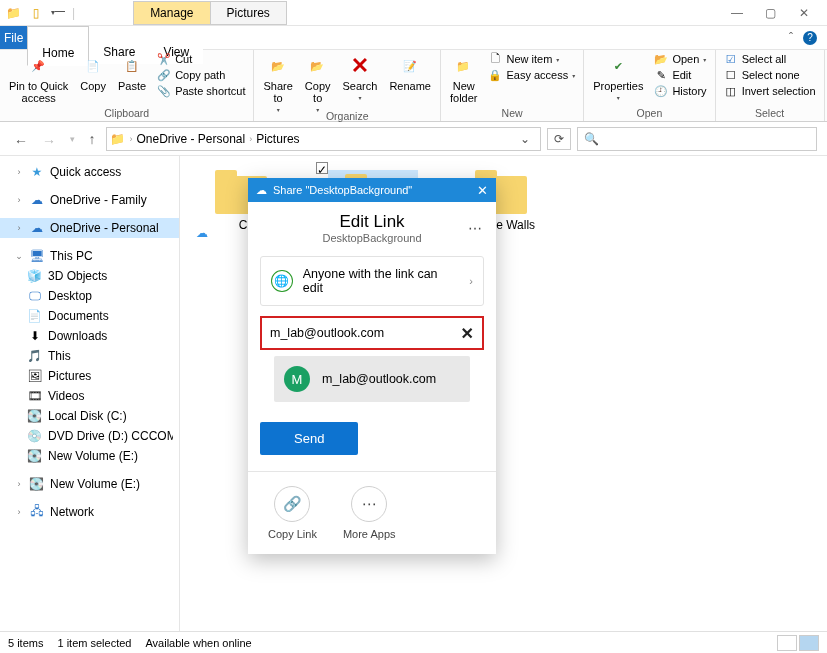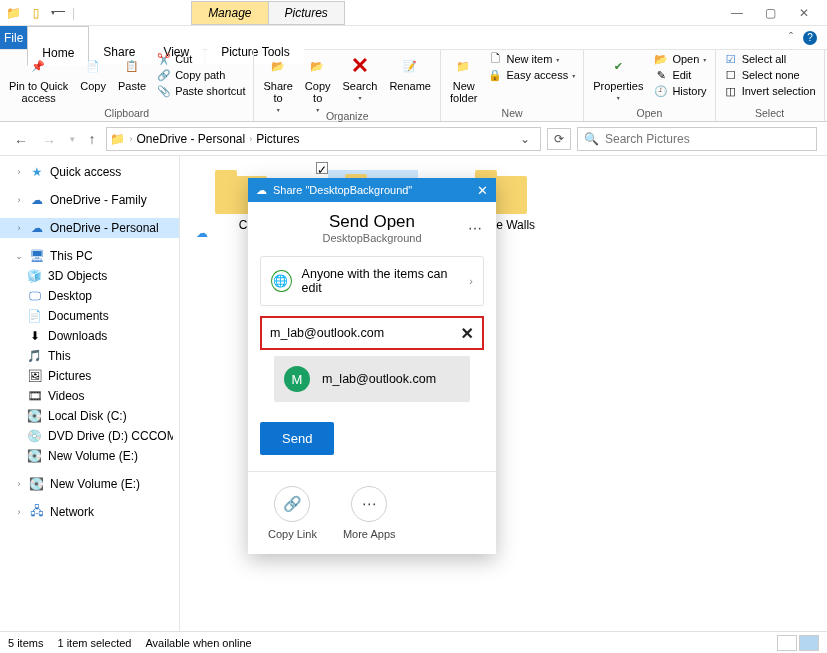--- a/index.html
+++ b/index.html
@@ -2,21 +2,21 @@
 <html><head>
 <meta charset="utf-8">
 <style>
 * { box-sizing: border-box; margin: 0; padding: 0; font-family: 'Segoe UI', Tahoma, sans-serif; }
 body { width: 827px; height: 653px; background: #fff; position: relative; font-size: 12px; color: #000; overflow: hidden; }
 
 
 .titlebar { height: 26px; display: flex; align-items: center; background: #fff; border-bottom: 1px solid #e5e5e5; }
 .titlebar .qat { display: flex; align-items: center; padding: 0 6px; gap: 6px; }
 .qat-icon { width: 16px; height: 16px; display: flex; align-items: center; justify-content: center; }
-.titlebar .tabs-area { display: flex; margin-left: 110px; font-style: italic; }
+.titlebar .tabs-area { display: flex; margin-left: 52px; }
 .title-tab { padding: 4px 16px; font-size: 12px; border: 1px solid #ccc; background: #fdf3c4; }
 .title-tab.manage { background: #fee599; }
 .title-tab.pictures { background: #f5f5f5; border-left: none; }
 .titlebar .window-controls { margin-left: auto; display: flex; gap: 20px; padding: 0 14px; }
 .win-ctrl { width: 14px; height: 14px; color: #666; cursor: pointer; }
 
 
 .ribbon-tabs { height: 24px; display: flex; align-items: stretch; background: #fff; border-bottom: 1px solid #e5e5e5; }
 .file-tab { background: #1e73c8; color: #fff; padding: 5px 4px; font-size: 12px; }
 .rtab { padding: 19px 14px; font-size: 12px; background: #fff; }
@@ -77,21 +77,21 @@
 .dlg-head .sub { font-size: 11px; color: #666; }
 .dlg-more { position: absolute; right: 12px; top: 18px; font-size: 14px; color: #444; letter-spacing: 2px; }
 .perm-row { margin: 4px 12px 10px; border: 1px solid #e2e2e2; border-radius: 3px; padding: 10px; display: flex; align-items: center; gap: 10px; font-size: 12.5px; cursor: pointer; }
 .perm-circle { width: 22px; height: 22px; border: 1.5px solid #2a9a2a; border-radius: 50%; display: flex; align-items: center; justify-content: center; color: #2a9a2a; font-size: 12px; }
 .perm-row .chev { margin-left: auto; color: #888; font-size: 11px; }
 .email-input { margin: 6px 12px; border: 2.5px solid #d32020; height: 34px; display: flex; align-items: center; padding: 0 8px; font-size: 12.5px; }
 .email-input input { flex: 1; border: none; outline: none; font-size: 12.5px; }
 .email-clear { font-size: 16px; color: #222; cursor: pointer; font-weight: bold; }
 .suggestion { margin: 6px 26px; background: #e8e8e8; padding: 10px; display: flex; align-items: center; gap: 12px; border-radius: 2px; cursor: pointer; font-size: 12.5px; }
 .avatar { width: 26px; height: 26px; border-radius: 50%; background: #1aa063; color: #fff; display: flex; align-items: center; justify-content: center; font-size: 13px; }
-.send-btn { margin: 14px 12px 8px; background: #0d73d0; color: #fff; border: none; padding: 9px 22px; font-size: 13px; border-radius: 2px; cursor: pointer; }
+.send-btn { margin: 14px 12px 8px; background: #0d73d0; color: #fff; border: none; padding: 9px 34px; font-size: 13px; border-radius: 2px; cursor: pointer; }
 .sep-line { height: 1px; background: #e5e5e5; margin: 8px 0; }
 .action-row { display: flex; gap: 26px; padding: 6px 20px 14px; }
 .action-item { display: flex; flex-direction: column; align-items: center; gap: 6px; font-size: 11px; color: #444; cursor: pointer; }
 .action-circle { width: 36px; height: 36px; border-radius: 50%; border: 1px solid #d0d0d0; display: flex; align-items: center; justify-content: center; font-size: 15px; color: #444; }
 
 
 .statusbar { position: absolute; bottom: 0; left: 0; right: 0; height: 22px; border-top: 1px solid #e0e0e0; display: flex; align-items: center; padding: 0 8px; font-size: 11px; background: #fff; gap: 14px; }
 .statusbar .view-btns { margin-left: auto; display: flex; gap: 2px; }
 .view-btn { width: 20px; height: 16px; border: 1px solid #ccc; }
 .view-btn.active { background: #b5d6f0; }
@@ -115,21 +115,20 @@
     <span class="win-ctrl">▢</span>
     <span class="win-ctrl">✕</span>
   </div>
 </div>
 
 <div class="ribbon-tabs">
   <div class="file-tab">File</div>
   <div class="rtab active">Home</div>
   <div class="rtab">Share</div>
   <div class="rtab">View</div>
-  <div class="rtab picture-tools">Picture Tools</div>
   <div class="ribbon-right">
     <span style="color:#666">ˆ</span>
     <span class="help-circle">?</span>
   </div>
 </div>
 
 <div class="ribbon">
 
   <div class="group">
     <div class="group-content">
@@ -272,21 +271,20 @@
     <span>OneDrive - Personal</span>
     <span class="bc-sep">›</span>
     <span>Pictures</span>
     <span class="bc-dd">⌄</span>
   </div>
   <div class="refresh-btn">
       <span>⟳</span>
     </div>
   <div class="search-box">
     <span>🔍</span>
-    <input type="text" style="border: none; outline: none; flex: 1 1 0%; font-size: 12px; color: rgb(136, 136, 136);" placeholder="Search Pictures">
   </div>
 </div>
 
 <div class="body-area">
 
   <div class="sidebar">
     <div class="side-item">
         <span class="side-exp">›</span>
         <span class="side-icon" style="color:#3a9bdc">★</span>
         <span>Quick access</span>
@@ -402,27 +400,27 @@
   </div>
 </div>
 
 <div class="share-dialog">
   <div class="dlg-title">
     <span>☁</span>
     <span>Share "DesktopBackground"</span>
     <span class="dlg-close">✕</span>
   </div>
   <div class="dlg-head">
-    <h3>Send Open</h3>
+    <h3>Edit Link</h3>
     <div class="sub">DesktopBackground</div>
     <div class="dlg-more">⋯</div>
   </div>
   <div class="perm-row">
     <div class="perm-circle">🌐</div>
-    <span>Anyone with the items can edit</span>
+    <span>Anyone with the link can edit</span>
     <span class="chev">›</span>
   </div>
   <div class="email-input">
     <input type="text" value="m_lab@outlook.com" style="">
     <span class="email-clear">✕</span>
   </div>
   <div class="suggestion">
     <div class="avatar">M</div>
     <span>m_lab@outlook.com</span>
   </div>

